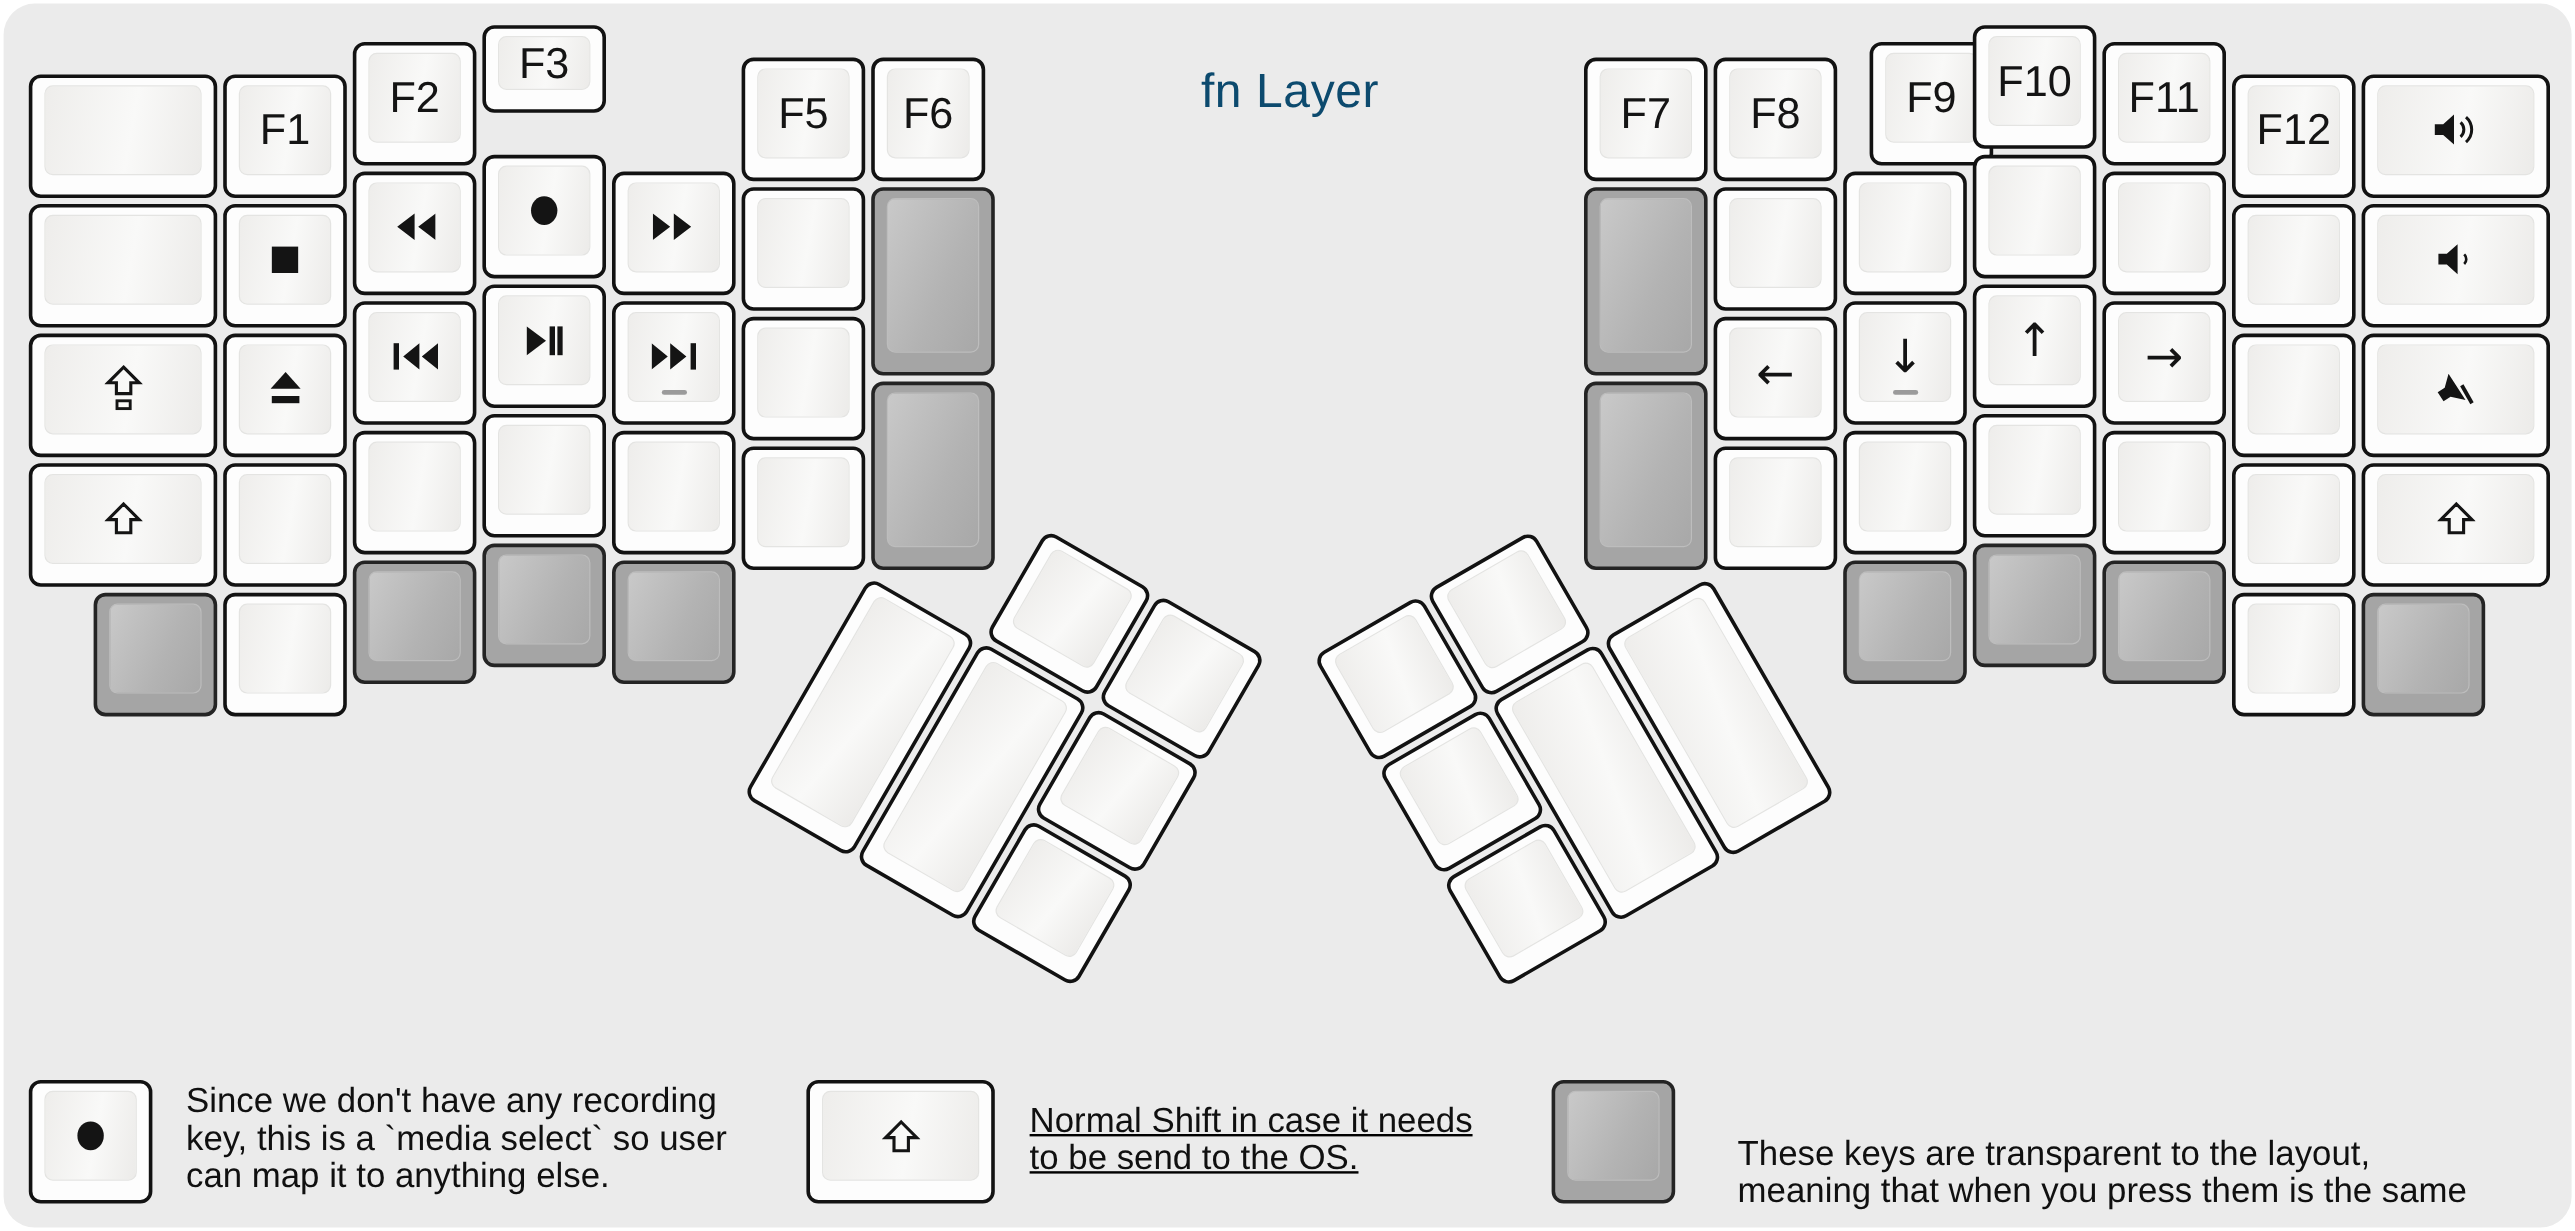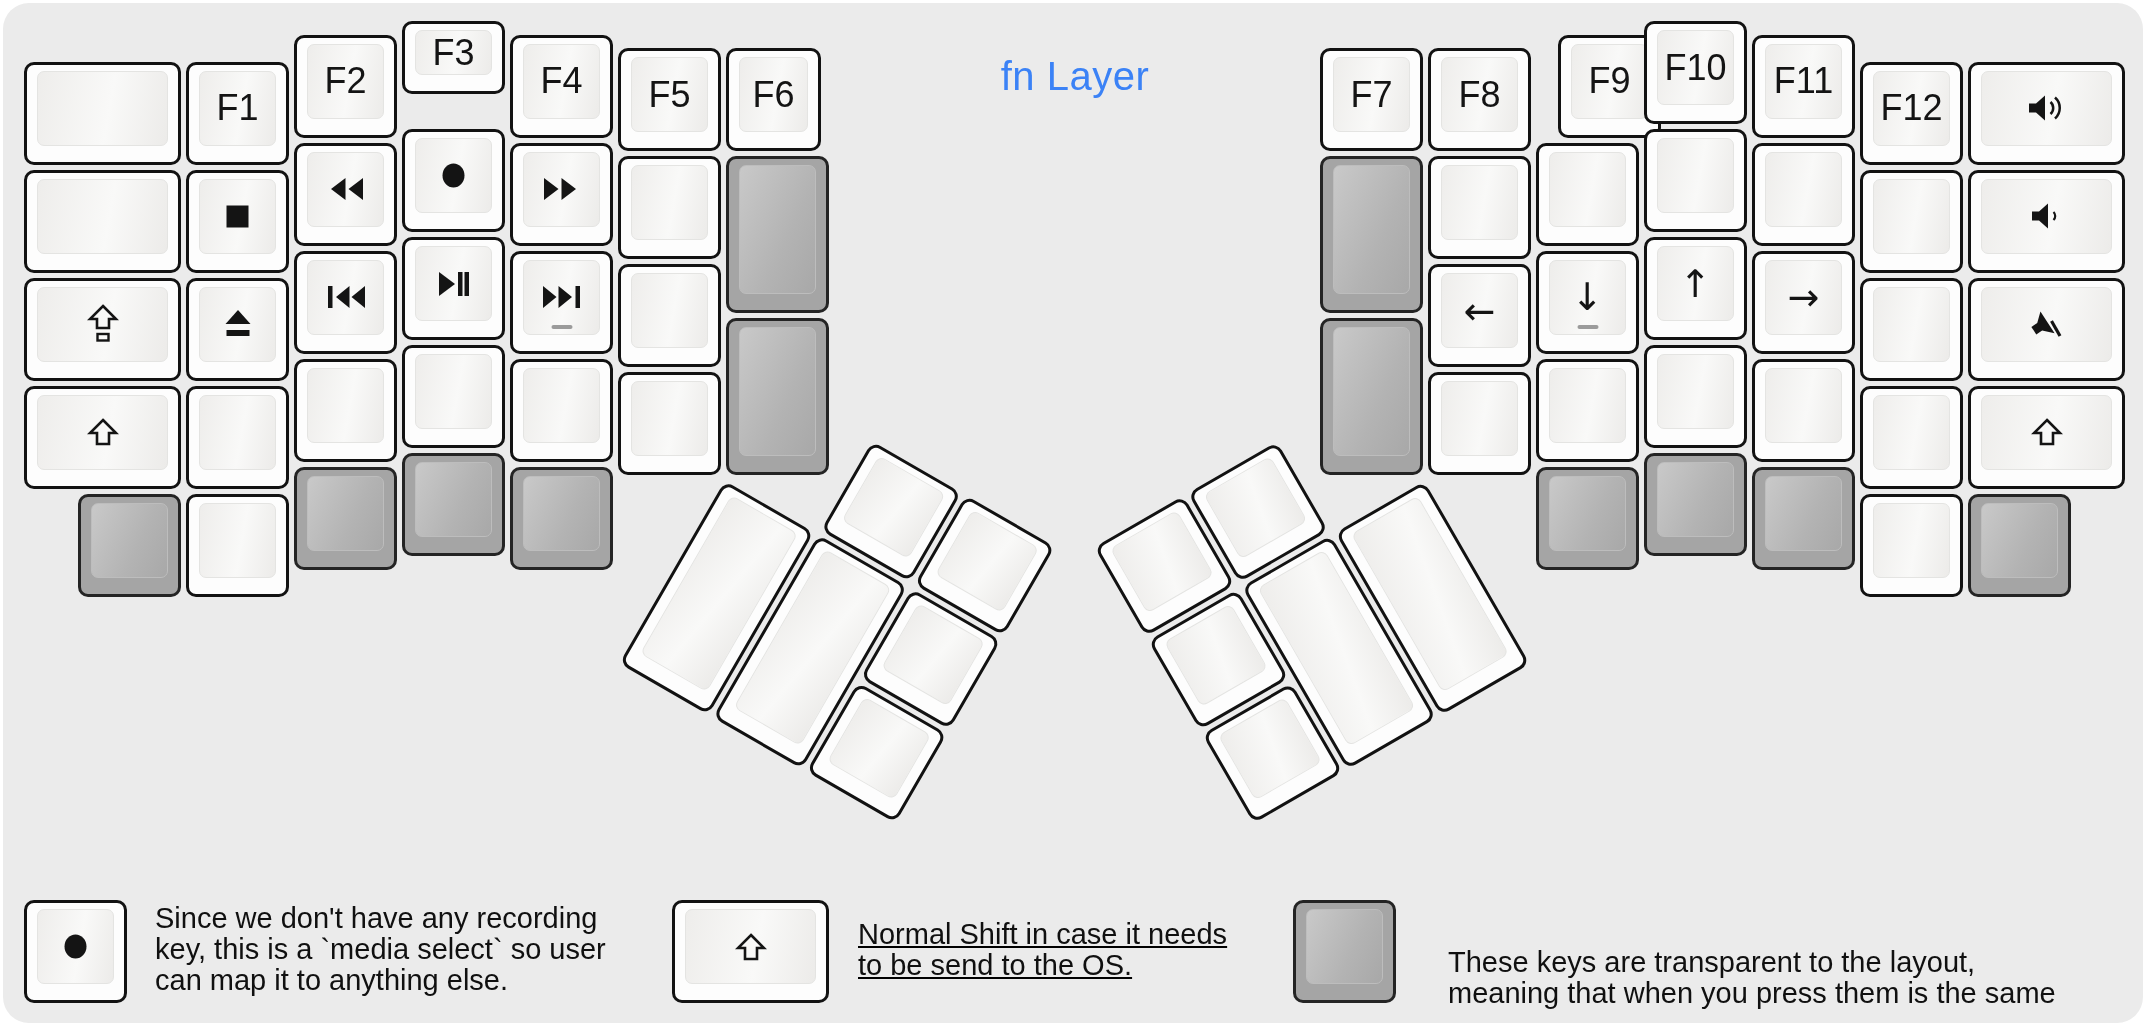--- a/index.html
+++ b/index.html
@@ -7,21 +7,21 @@
     width:2146px;height:1026px;position:relative;overflow:hidden;
     background:#ffffff;font-family:"Liberation Sans", sans-serif;
   }
   .frame{
     position:absolute;left:3px;top:3px;right:3px;bottom:3px;
     background:#ebebeb;border-radius:26px;
   }
   .board{position:absolute;left:0;top:0;width:2146px;height:1026px;}
   .title{
     position:absolute;left:1075px;top:54px;transform:translateX(-50%);
-    font-size:40px;color:#3b82f6;letter-spacing:0.5px;white-space:nowrap;
+    font-size:40px;color:#0c4a6e;letter-spacing:0.5px;white-space:nowrap;
   }
   .key{
     position:absolute;box-sizing:border-box;
     border:3px solid #121212;border-radius:10px;
   }
   .key.white{background:#fdfdfd;}
   .key.gray{background:#a5a5a5;border-color:#242424;}
   .face{
     position:absolute;left:10px;right:10px;top:6px;bottom:16px;
     border-radius:7px;display:flex;align-items:center;justify-content:center;
@@ -164,25 +164,20 @@
           </svg>
         </span>
       </div>
     </div>
     <div class="key white" style="left: 402px; top: 345px; width: 103px; height: 103px;">
       <div class="face"></div>
     </div>
     <div class="key gray" style="left: 402px; top: 453px; width: 103px; height: 103px;">
       <div class="face"></div>
     </div>
-    <div class="key white" style="left: 510px; top: 34.5px; width: 103px; height: 103px;">
-      <div class="face">
-        <span class="f-label">F4</span>
-      </div>
-    </div>
     <div class="key white" style="left: 510px; top: 142.5px; width: 103px; height: 103px;">
       <div class="face">
         <span class="icon">
           <svg width="35" height="24" viewBox="0 0 35 24">
             <path d="M0 1 L14.5 12 L0 23 Z M17.5 1 L32 12 L17.5 23 Z" fill="#141414"></path>
           </svg>
         </span>
       </div>
     </div>
     <div class="key white" style="left: 510px; top: 250.5px; width: 103px; height: 103px;">

